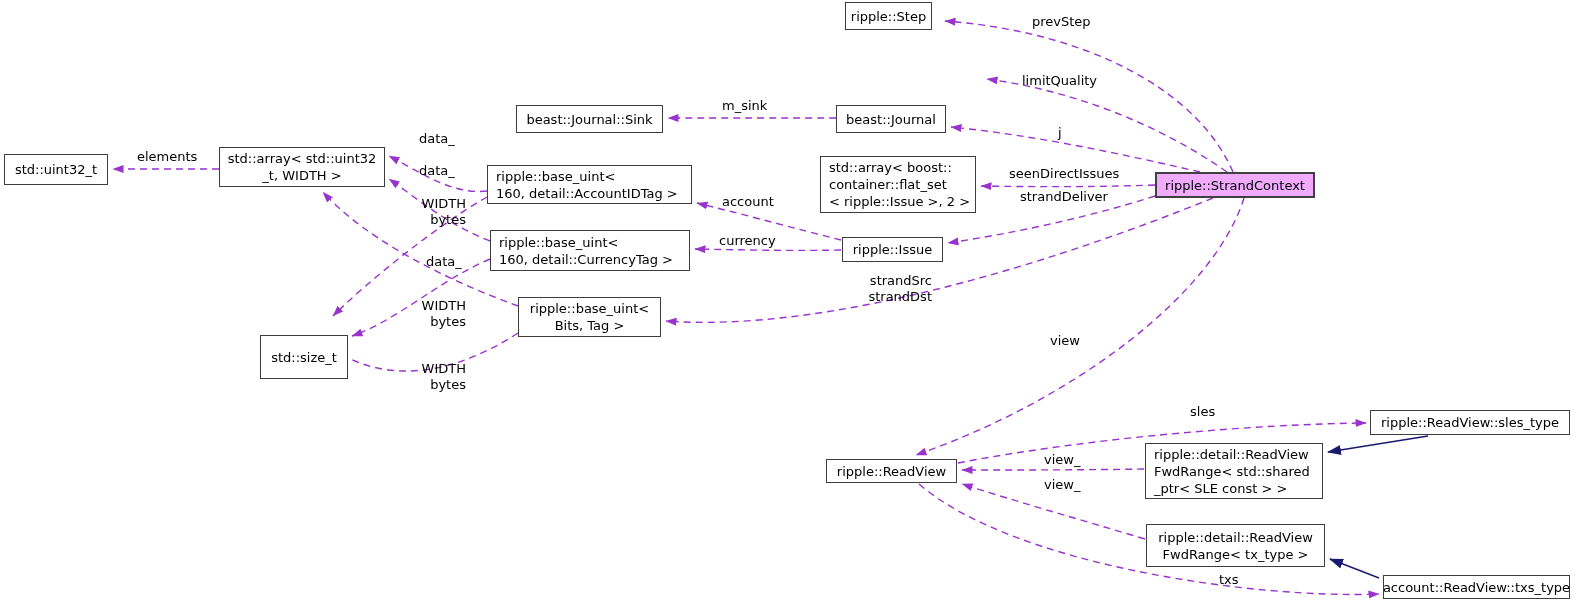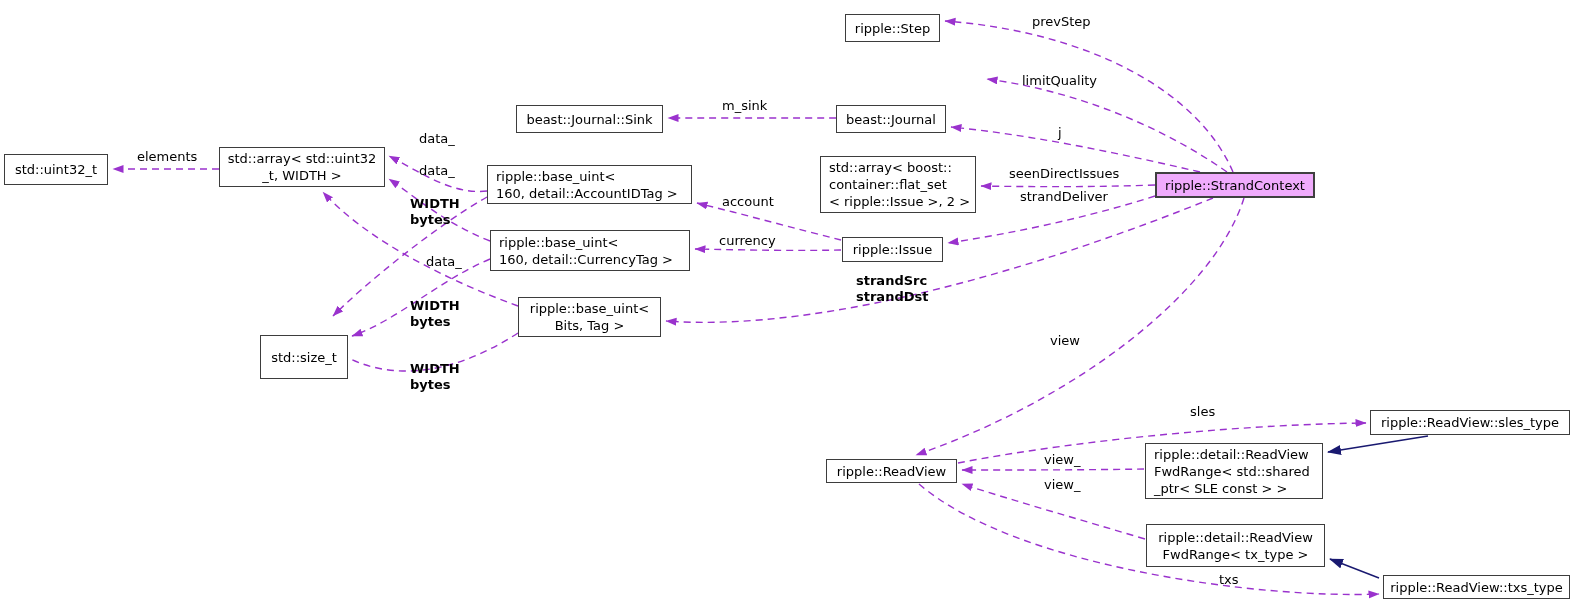--- a/index.html
+++ b/index.html
@@ -32,21 +32,21 @@
   .node.focus{
     background:#f0abfc;
     border:2px solid #404040;
   }
   .elabel{
     position:absolute;
     z-index:3;
     line-height:16px;
     white-space:nowrap;
   }
-  .elabel.center{text-align:left;white-space:normal;font-weight:bold;}
+  .elabel.center{text-align:right;white-space:normal;}
 </style>
 </head>
 <body>
 
 <div id="canvas">
 
   <svg id="edges" width="1577" height="612" viewBox="0 0 1577 612">
     <defs>
       <marker id="ah-purple" markerUnits="userSpaceOnUse" markerWidth="13" markerHeight="10" refX="10.5" refY="4" orient="auto">
         <path d="M0,0 L11,4 L0,8 Z" fill="#9a32cd"></path>
@@ -94,21 +94,21 @@
   </div>
 
   <div class="node" style="left:516px;top:105px;width:147px;height:28px">
     <span>beast::Journal::Sink</span>
   </div>
 
   <div class="node" style="left:836px;top:105px;width:110px;height:28px">
     <span>beast::Journal</span>
   </div>
 
-  <div class="node" style="left:845px;top:14px;width:95px;height:28px">
+  <div class="node" style="left:845px;top:2px;width:87px;height:28px">
     <span>ripple::Step</span>
   </div>
 
 
   <div class="node left" style="left:487px;top:165px;width:205px;height:39px">
     <span>ripple::base_uint&lt;</span>
     <span>160, detail::AccountIDTag &gt;</span>
   </div>
 
   <div class="node left" style="left:820px;top:156px;width:156px;height:57px">
@@ -152,21 +152,21 @@
   <div class="node" style="left:1146px;top:524px;width:179px;height:43px">
     <span>ripple::detail::ReadView</span>
     <span>FwdRange&lt; tx_type &gt;</span>
   </div>
 
   <div class="node" style="left:1370px;top:410px;width:200px;height:25px">
     <span>ripple::ReadView::sles_type</span>
   </div>
 
   <div class="node" style="left:1383px;top:575px;width:187px;height:24px">
-    <span>ripple::ReadView::txs_type</span>
+    <span>account::ReadView::txs_type</span>
   </div>
 
   <div class="elabel" style="left:137px;top:149px">elements</div>
   <div class="elabel" style="left:419px;top:131px">data_</div>
   <div class="elabel" style="left:419px;top:163px">data_</div>
   <div class="elabel center" style="left:410px;top:196px;width:56px">
     <span>WIDTH</span><br>
     <span>bytes</span>
   </div>
   <div class="elabel" style="left:426px;top:254px">data_</div>

